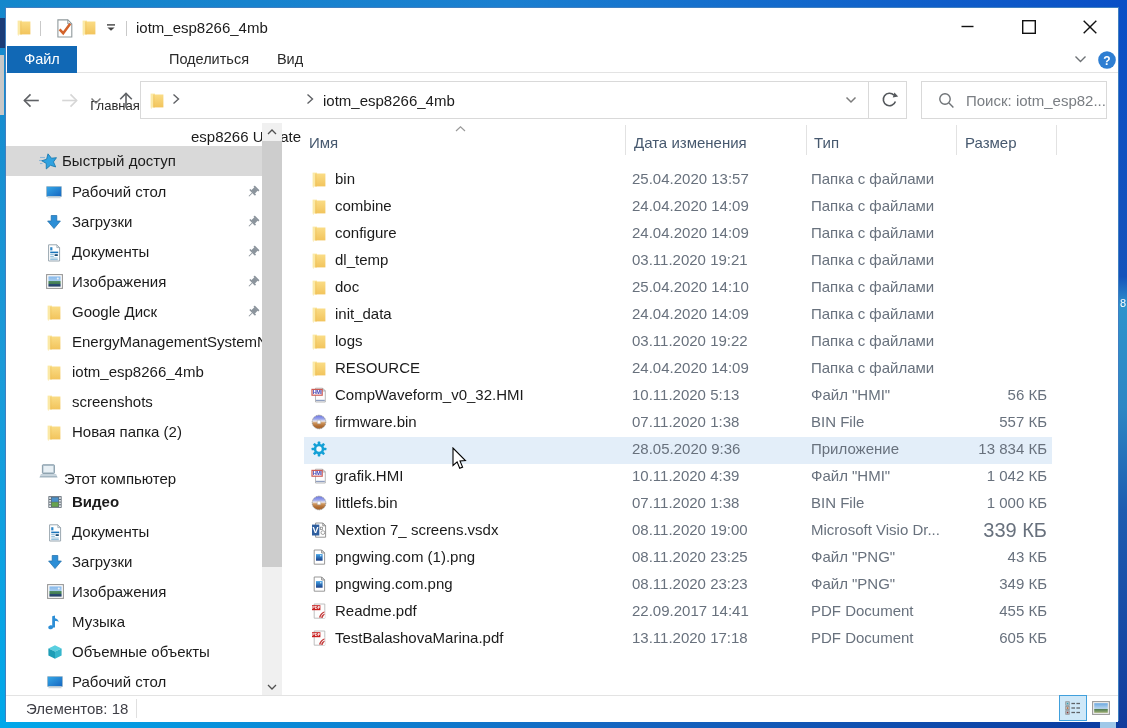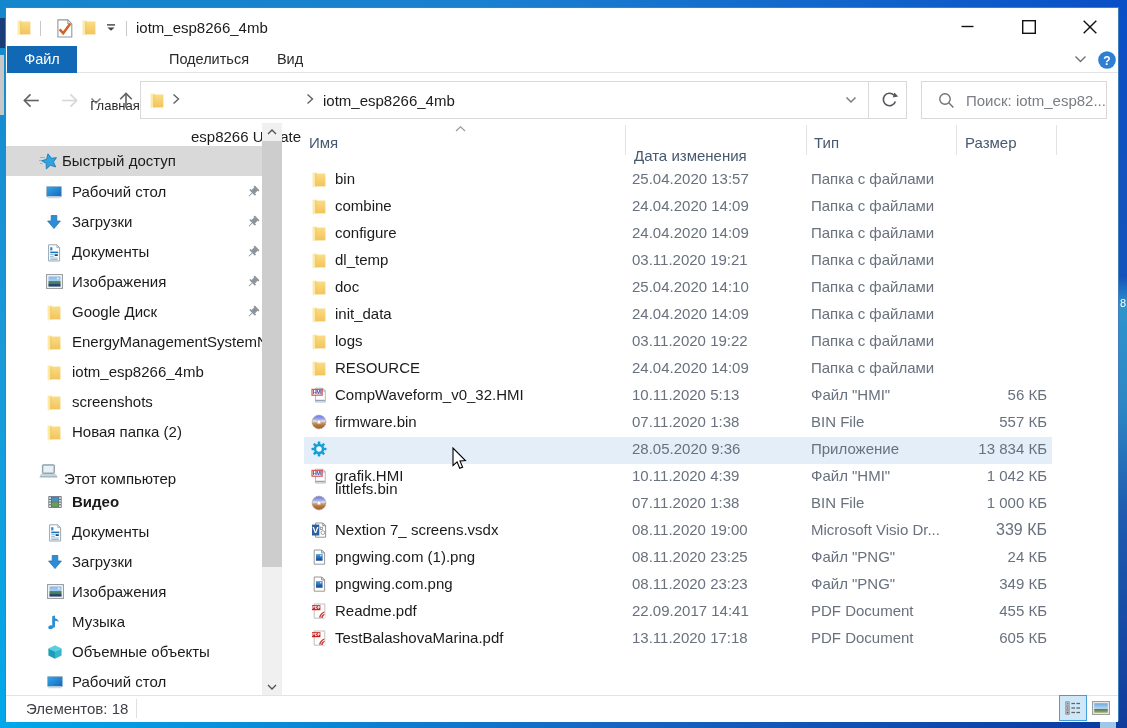--- a/index.html
+++ b/index.html
@@ -471,21 +471,21 @@
       <svg width="10" height="6" viewBox="0 0 10 6" style="">
         <path d="M1 1 L5 5 L9 1" fill="none" stroke="#505050" stroke-width="1.3"></path>
       </svg>
     </div>
 <div class="abs hdr" style="left:303px;top:126px;">Имя</div>
 <div class="abs" style="left:449px;top:118px;">
       <svg width="11" height="6" viewBox="0 0 11 6" style="">
         <path d="M1 5 L5.5 0.8 L10 5" fill="none" stroke="#9a9a9a" stroke-width="1.2"></path>
       </svg>
     </div>
-<div class="abs hdr" style="left:628px;top:126px;margin-top:13px;">Дата изменения</div>
+<div class="abs hdr" style="left:628px;top:126px;">Дата изменения</div>
 <div class="abs hdr" style="left:808px;top:126px;">Тип</div>
 <div class="abs hdr" style="left:959px;top:126px;">Размер</div>
 <div class="abs" style="left:619px;top:117px;width:1px;height:30px;background:#e2e2e2;"></div>
 <div class="abs" style="left:800px;top:117px;width:1px;height:30px;background:#e2e2e2;"></div>
 <div class="abs" style="left:950px;top:117px;width:1px;height:30px;background:#e2e2e2;"></div>
 <div class="abs" style="left:1050px;top:117px;width:1px;height:30px;background:#e2e2e2;"></div>
 <div class="abs icon16" style="left:305px;top:163.0px;">
       <svg width="16" height="17" viewBox="0 0 16 17" style="">
         <defs>
           <linearGradient id="fg" x1="0" y1="0" x2="0" y2="1">
@@ -692,57 +692,57 @@
             <stop offset="0.44" stop-color="#e8e6ec"></stop>
             <stop offset="0.56" stop-color="#d09a62"></stop>
             <stop offset="0.8" stop-color="#b06c32"></stop>
             <stop offset="1" stop-color="#a86428"></stop>
           </linearGradient>
         </defs>
         <circle cx="8" cy="8" r="6.8" fill="url(#dg)" stroke="#7d7d7d" stroke-width="0.8" stroke-dasharray="1.2 .7"></circle>
         <rect x="6.3" y="6.3" width="3.4" height="3.4" rx="0.6" fill="#fff" stroke="#9a9a9a" stroke-width="0.4"></rect>
       </svg>
     </div>
-<div class="abs t15" style="left:329px;top:473px;line-height:16px;white-space:nowrap;text-align:center;">littlefs.bin</div>
+<div class="abs t15" style="left:329px;top:487.0px;line-height:16px;white-space:nowrap;text-align:center;">littlefs.bin</div>
 <div class="abs gray" style="left:626px;top:487.0px;line-height:16px;font-size:15px;white-space:nowrap;">07.11.2020 1:38</div>
 <div class="abs gray" style="left:805px;top:487.0px;line-height:16px;font-size:15px;white-space:nowrap;">BIN File</div>
 <div class="abs gray" style="left:900px;top:487.0px;line-height:16px;width:141px;font-size:15px;text-align:right;">1 000 КБ</div>
 <div class="abs icon16" style="left:305px;top:514.0px;">
       <svg width="16" height="16" viewBox="0 0 16 16" style="">
         <path d="M4.6 1 L11.8 1 L14.6 3.8 L14.6 15.2 L4.6 15.2 Z" fill="#ffffff" stroke="#8a8a8a" stroke-width="0.9"></path>
         <path d="M11.8 1 L11.8 3.8 L14.6 3.8 Z" fill="#f0f0f0" stroke="#8a8a8a" stroke-width="0.9"></path>
         <rect x="9.3" y="5.2" width="2.2" height="2.2" fill="none" stroke="#8a8a8a" stroke-width="0.8"></rect>
         <circle cx="11.9" cy="10.6" r="1.9" fill="#fff" stroke="#8a8a8a" stroke-width="0.8"></circle>
         <rect x="1" y="2.6" width="7.3" height="10.9" fill="#2e5e9e"></rect>
         <text x="4.6" y="11.4" font-family="Liberation Sans" font-size="9" font-weight="bold" fill="#ffffff" text-anchor="middle">V</text>
       </svg>
     </div>
 <div class="abs t15" style="left:329px;top:514.0px;line-height:16px;white-space:nowrap;">Nextion 7_ screens.vsdx</div>
 <div class="abs gray" style="left:626px;top:514.0px;line-height:16px;font-size:15px;white-space:nowrap;">08.11.2020 19:00</div>
 <div class="abs gray" style="left:805px;top:514.0px;line-height:16px;font-size:15px;white-space:nowrap;">Microsoft Visio Dr...</div>
-<div class="abs gray" style="left:900px;top:514.0px;line-height:16px;width:141px;font-size:16px;text-align:right;padding-left:48px;">339 КБ</div>
+<div class="abs gray" style="left:900px;top:514.0px;line-height:16px;width:141px;font-size:20px;text-align:right;padding-left:48px;">339 КБ</div>
 <div class="abs icon16" style="left:305px;top:541.0px;">
       <svg width="16" height="16" viewBox="0 0 16 16" style="">
         <path d="M3.2 1 L10.6 1 L13.6 4 L13.6 15.2 L3.2 15.2 Z" fill="#ffffff" stroke="#8d8d8d" stroke-width="0.9"></path>
         <path d="M10.6 1 L10.6 4 L13.6 4 Z" fill="#ededed" stroke="#8d8d8d" stroke-width="0.9"></path>
         <defs>
           <linearGradient id="pg" x1="0" y1="0" x2="0" y2="1">
             <stop offset="0" stop-color="#49a6e8"></stop>
             <stop offset="0.55" stop-color="#2a6cb4"></stop>
             <stop offset="1" stop-color="#1d3f86"></stop>
           </linearGradient>
         </defs>
         <rect x="5" y="5.1" width="6.6" height="6.6" fill="url(#pg)"></rect>
         <circle cx="9.8" cy="6.7" r="0.7" fill="#e8f4ff"></circle>
       </svg>
     </div>
 <div class="abs t15" style="left:329px;top:541.0px;line-height:16px;white-space:nowrap;">pngwing.com (1).png</div>
 <div class="abs gray" style="left:626px;top:541.0px;line-height:16px;font-size:15px;white-space:nowrap;">08.11.2020 23:25</div>
 <div class="abs gray" style="left:805px;top:541.0px;line-height:16px;font-size:15px;white-space:nowrap;">Файл "PNG"</div>
-<div class="abs gray" style="left:900px;top:541.0px;line-height:16px;width:141px;font-size:15px;text-align:right;">24 КБ</div>
+<div class="abs gray" style="left:900px;top:541.0px;line-height:16px;width:141px;font-size:15px;text-align:right;">43 КБ</div>
 <div class="abs icon16" style="left:305px;top:568.0px;">
       <svg width="16" height="16" viewBox="0 0 16 16" style="">
         <path d="M3.2 1 L10.6 1 L13.6 4 L13.6 15.2 L3.2 15.2 Z" fill="#ffffff" stroke="#8d8d8d" stroke-width="0.9"></path>
         <path d="M10.6 1 L10.6 4 L13.6 4 Z" fill="#ededed" stroke="#8d8d8d" stroke-width="0.9"></path>
         <defs>
           <linearGradient id="pg" x1="0" y1="0" x2="0" y2="1">
             <stop offset="0" stop-color="#49a6e8"></stop>
             <stop offset="0.55" stop-color="#2a6cb4"></stop>
             <stop offset="1" stop-color="#1d3f86"></stop>
           </linearGradient>

